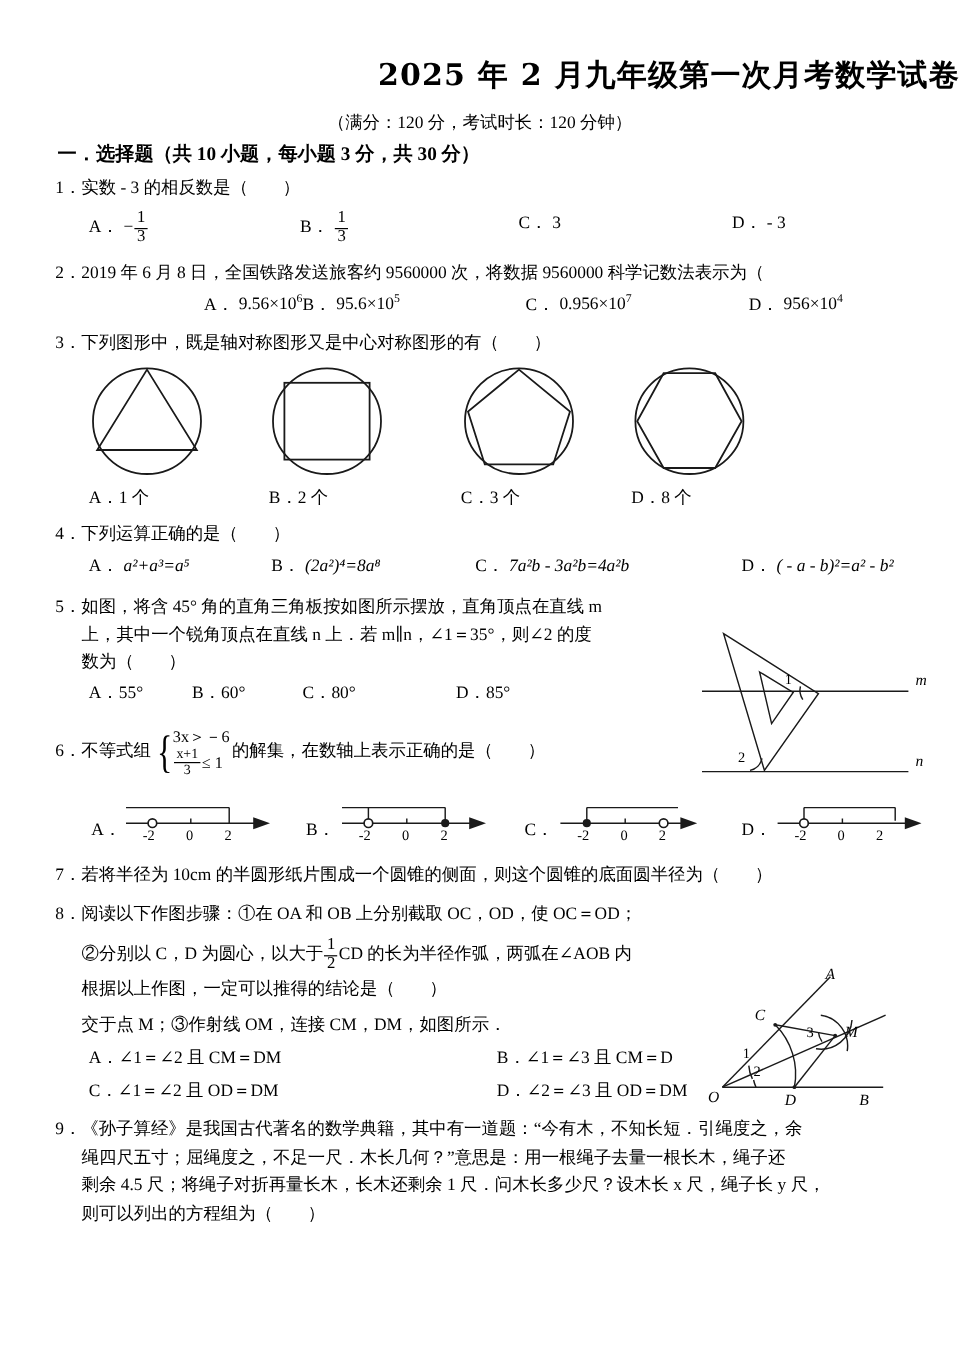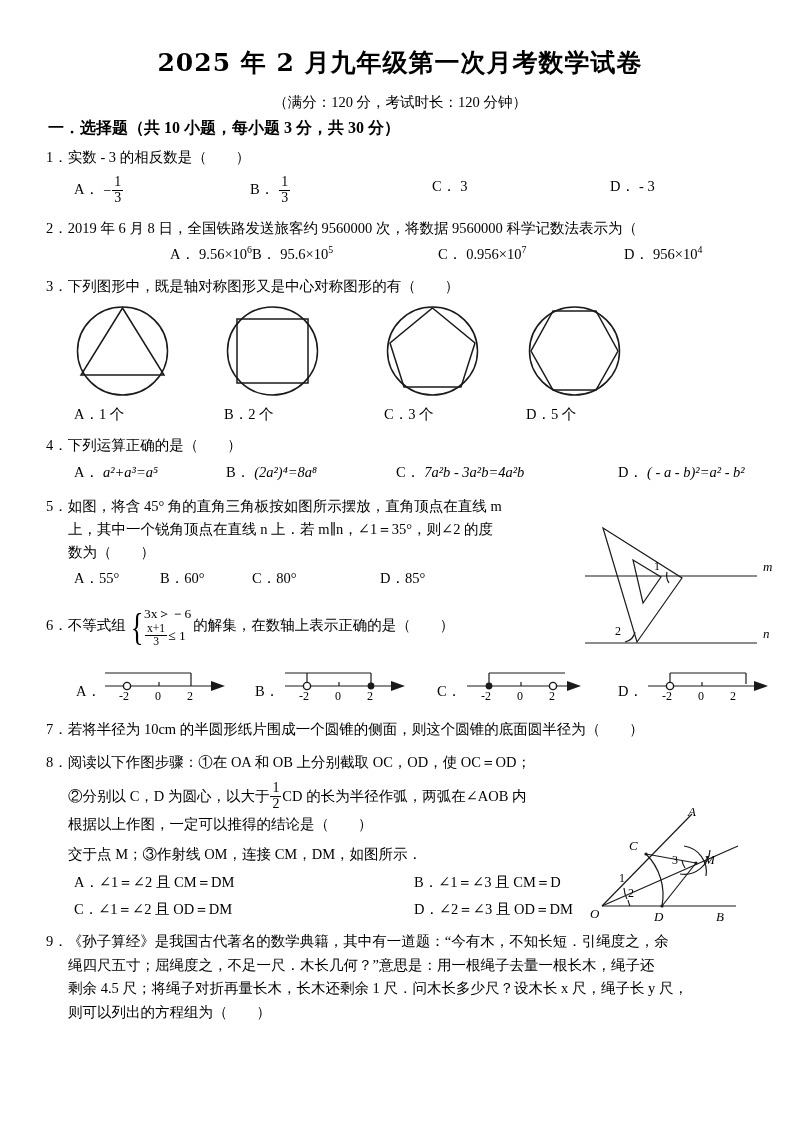--- a/index.html
+++ b/index.html
@@ -9,21 +9,21 @@
     background:#ffffff;
     font-family:"Liberation Serif","DejaVu Serif",serif;
     color:#000;
     overflow:hidden;
     position:relative;
   }
   .page { position:relative; width:800px; height:1132px; padding:0; }
 
   
   .title {
-    text-align:center;
+    text-align:right;
     font-size:25px;
     font-weight:bold;
     letter-spacing:1px;
     margin:46px 0 0 0;
     font-family:"DejaVu Serif","Liberation Serif",serif;
   }
   .subtitle {
     text-align:center;
     font-size:14.5px;
     margin:14px 0 0 0;
@@ -181,21 +181,21 @@
         <ellipse class="st" cx="47.5" cy="46" rx="45" ry="44"></ellipse>
         <polygon class="st" points="26,6 69,6 91,46 69,85 26,85 4,46"></polygon>
       </svg>
     </div>
   </div>
 
   <div class="opts nonitalic" style="margin-left:74px; margin-top:8px;">
     <span class="opt" style="width:150px">A．1 个</span>
     <span class="opt" style="width:160px">B．2 个</span>
     <span class="opt" style="width:142px">C．3 个</span>
-    <span class="opt">D．5 个</span>
+    <span class="opt">D．8 个</span>
   </div>
 
   <div class="q" style="margin-top:10px">
     <span>4．</span><span>下列运算正确的是（　　）</span>
     <div class="opts" style="margin-top:4px">
       <span class="opt" style="width:152px">
         <span class="lbl">A．</span><span>a²+a³=a⁵</span>
       </span>
       <span class="opt" style="width:170px">
         <span class="lbl">B．</span><span>(2a²)⁴=8a⁸</span>

